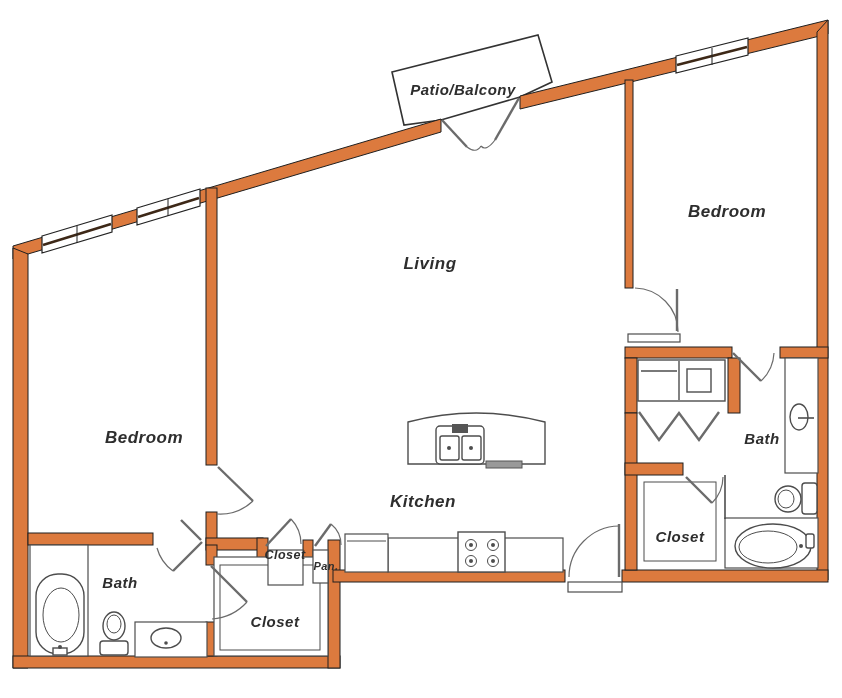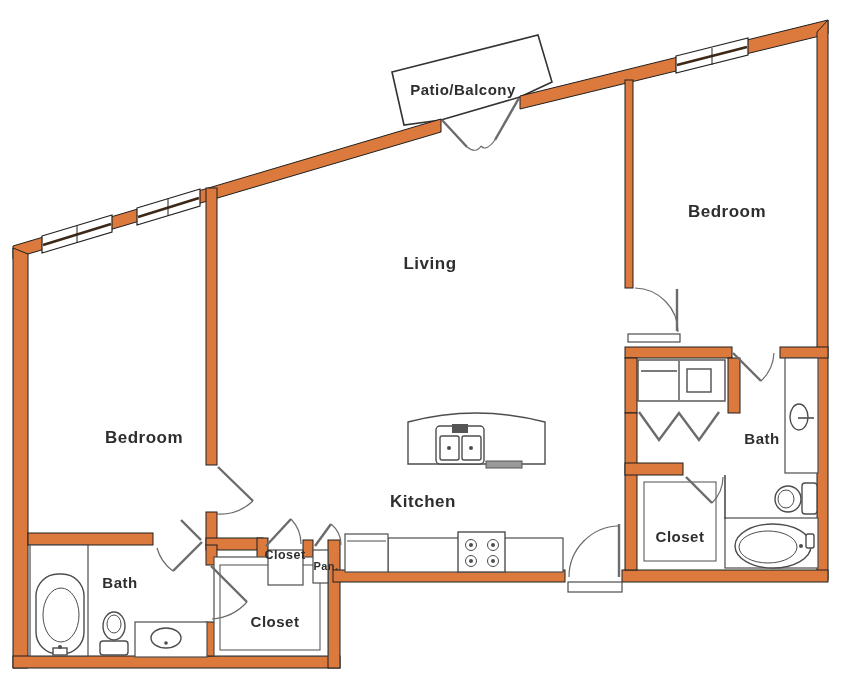--- a/index.html
+++ b/index.html
@@ -2,21 +2,21 @@
 <html style="--wall: #DC7A3E; --outline: #1F1F1F; --line: #4D4D4D; --label: #2E2E2E;"><head>
 <meta charset="utf-8">
 <style>
   :root{
     --wall:#DC7A3E;
     --outline:#1F1F1F;
     --line:#4D4D4D;
     --label:#2E2E2E;
   }
   html,body{margin:0;padding:0;background:#ffffff;}
-  .plan-wrap{width:842px;height:698px;background:#ffffff;position:relative;overflow:hidden;}
+  .plan-wrap{width:842px;height:698px;background:#ffffff;position:relative;overflow:hidden;font-style:italic;}
   svg{display:block;}
   text{
     font-family:"Liberation Sans","DejaVu Sans",sans-serif;
     font-weight:bold;
     fill:var(--label);
     letter-spacing:.5px;
   }
   .lbl16{font-size:17px;}
   .lbl15{font-size:15px;}
   .lbl12{font-size:12.5px;}

